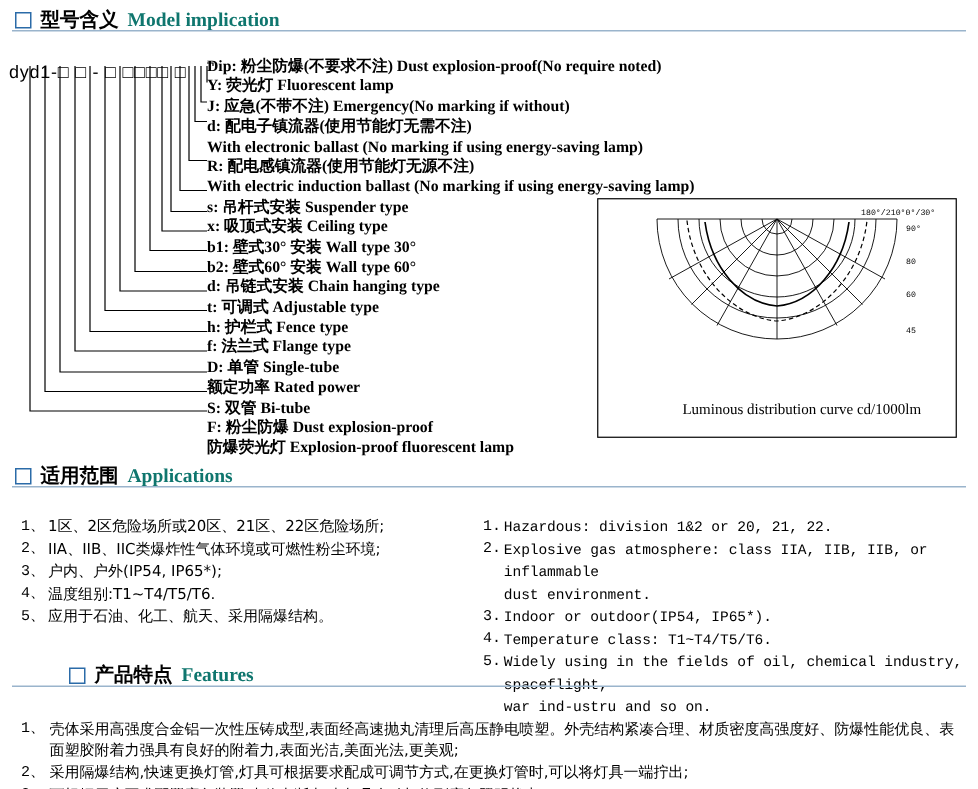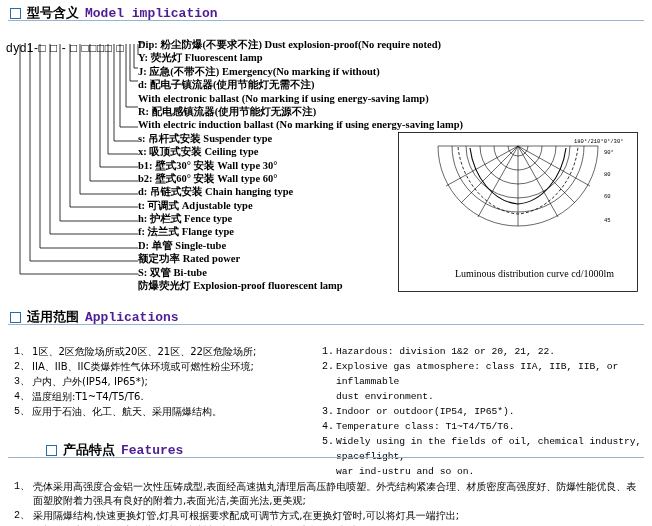--- a/index.html
+++ b/index.html
@@ -16,21 +16,21 @@
   
   .sec-head{
     display:flex;align-items:center;gap:6px;
     position:absolute;
   }
   .sec-box{
     width:9px;height:9px;border:1px solid #2b6ba8;
     display:inline-block;
   }
   .sec-cn{font-family:"DejaVu Sans", sans-serif;font-size:13px;font-weight:bold;color:#000;}
-  .sec-en{font-family:Liberation Mono, monospace;font-size:13px;font-weight:bold;color:#4c1d95;}
+  .sec-en{font-family:Liberation Serif, serif;font-size:13px;font-weight:bold;color:#0f766e;}
 
   .hr{
     position:absolute;left:8px;width:636px;height:0;
     border-top:1px solid #9ab4cc;
   }
 
   
   #model{position:absolute;left:0;top:24px;width:652px;height:260px;}
   .code{
     position:absolute;left:6px;top:17px;
@@ -126,20 +126,21 @@
       <div class="lrow">x: 吸顶式安装   Ceiling type</div>
       <div class="lrow">b1: 壁式30° 安装  Wall type 30°</div>
       <div class="lrow">b2: 壁式60° 安装  Wall type 60°</div>
       <div class="lrow">d: 吊链式安装   Chain hanging type</div>
       <div class="lrow">t: 可调式   Adjustable type</div>
       <div class="lrow">h: 护栏式   Fence type</div>
       <div class="lrow">f: 法兰式   Flange type</div>
       <div class="lrow">D: 单管  Single-tube</div>
       <div class="lrow">额定功率  Rated power</div>
       <div class="lrow">S: 双管  Bi-tube</div>
+      <div class="lrow">F: 粉尘防爆  Dust explosion-proof</div>
       <div class="lrow">防爆荧光灯  Explosion-proof fluorescent lamp</div>
     </div>
   </div>
 
   <svg id="polar" viewBox="0 0 240 160">
     <g fill="none" stroke="#000" stroke-width="0.6">
 
       <rect x="0.5" y="0.5" width="239" height="159" stroke="#000" stroke-width="0.8"></rect>
 
       <path d="M40,14 A80,80 0 0 0 200,14"></path>

